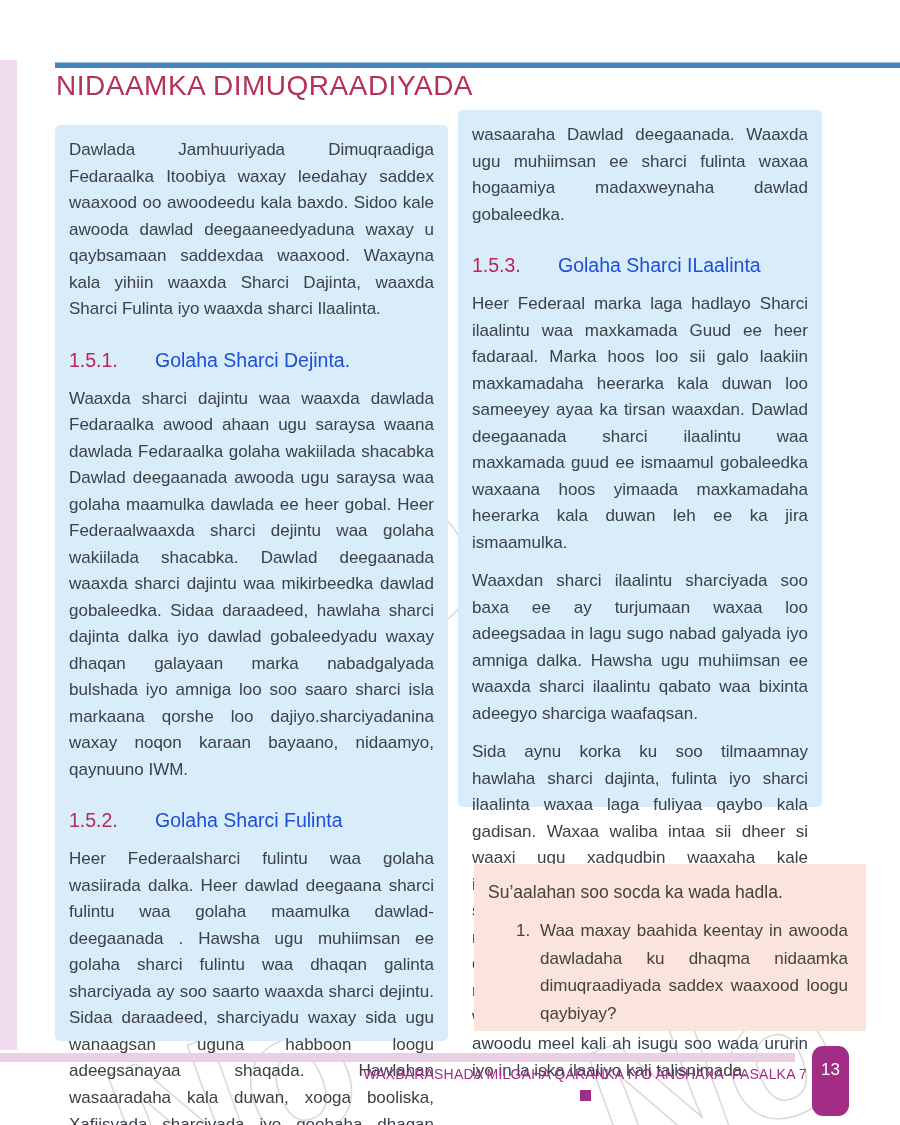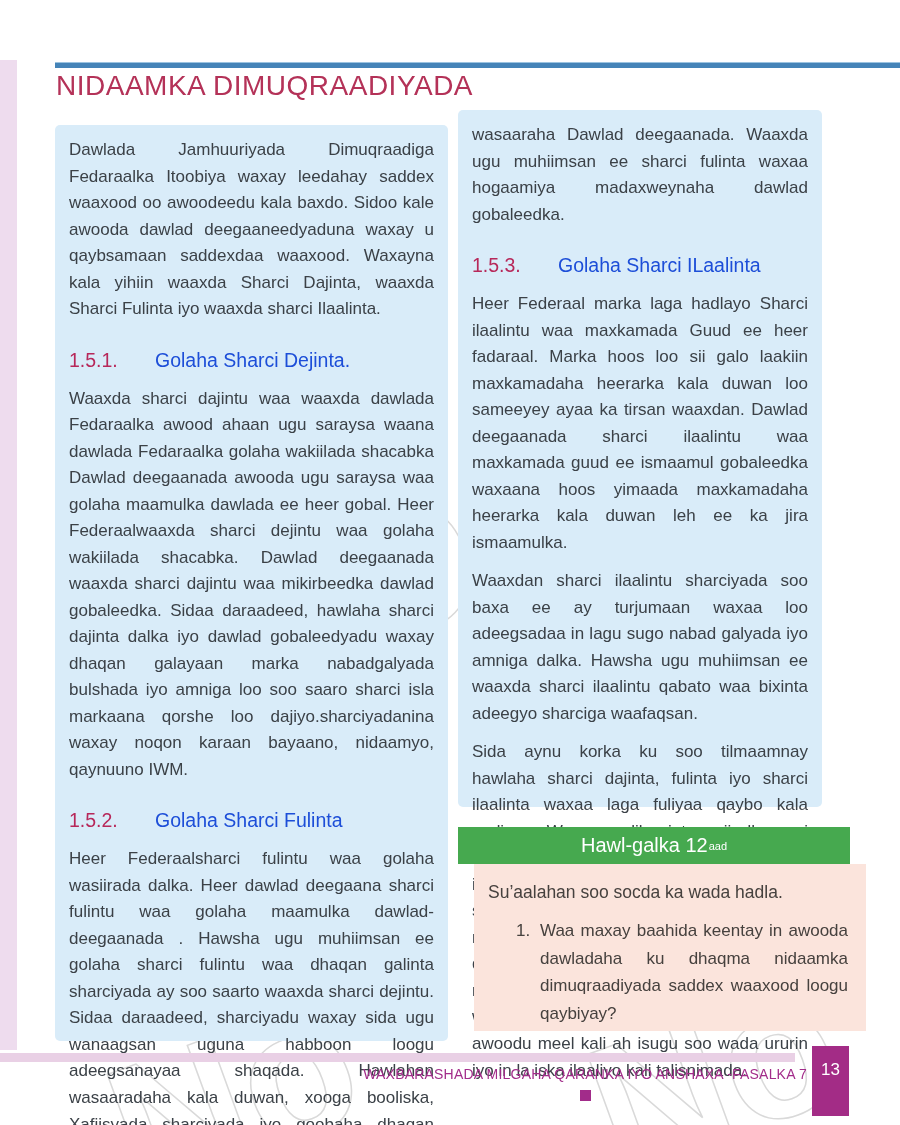--- a/index.html
+++ b/index.html
@@ -52,21 +52,21 @@
   .q-text { text-align:justify; padding-right:4px; }
 
   
   .footer-text {
     position:absolute; top:1066px; right:93px; font-size:14px; letter-spacing:.2px;
     color:#a22c8a; z-index:2; display:flex; align-items:center; gap:8px; white-space:nowrap;flex-direction:column;
   }
   .sq { width:11px; height:11px; background:#a22c8a; display:inline-block; }
   .page-box {
     position:absolute; left:812px; top:1046px; width:37px; height:70px; background:#a32c86;
-    color:#ffffff; font-size:17px; text-align:center; padding-top:14px; box-sizing:border-box; z-index:2;
+    color:#ffffff; font-size:17px; text-align:center; padding-top:14px; box-sizing:border-box; z-index:2;border-radius:11px;
   }
 </style>
 </head>
 <body>
 
 <div class="page">
 
   <span class="watermark wm1">No</span>
   <span class="watermark wm2">No</span>
   <span class="watermark wm3">o</span>
@@ -98,24 +98,20 @@
 
     <div class="sec-head">
       <span class="sec-num">1.5.3.</span>
       <span class="sec-title">Golaha Sharci ILaalinta</span>
     </div>
     <p class="body">Heer Federaal marka laga hadlayo Sharci ilaalintu waa maxkamada Guud ee heer fadaraal. Marka hoos loo sii galo laakiin maxkamadaha heerarka kala duwan loo sameeyey ayaa ka tirsan waaxdan. Dawlad deegaanada sharci ilaalintu waa maxkamada guud ee ismaamul gobaleedka waxaana hoos yimaada maxkamadaha heerarka kala duwan leh ee ka jira ismaamulka.</p>
     <p class="body">Waaxdan sharci ilaalintu sharciyada soo baxa ee ay turjumaan waxaa loo adeegsadaa in lagu sugo nabad galyada iyo amniga dalka. Hawsha ugu muhiimsan ee waaxda sharci ilaalintu qabato waa bixinta adeegyo sharciga waafaqsan.</p>
     <p class="body last">Sida aynu korka ku soo tilmaamnay hawlaha sharci dajinta, fulinta iyo sharci ilaalinta waxaa laga fuliyaa qaybo kala gadisan. Waxaa waliba intaa sii dheer si waaxi ugu xadgudbin waaxaha kale islamarkaana waax kasta xadka loo sameeyey awoodeeda, waxaa la saaray mas’uuliyad iyo waajibaad lagu sugayo in ay dhammaantood ka soo baxaan.sababta ugu muhiimsan ee awooda dawlada saddex waaxood loogu qaybiyey waa inayna awoodu meel kali ah isugu soo wada ururin iyo in la iska ilaaliyo kali talisnimada.</p>
   </div>
 
-  <div class="banner">
-    <span>Hawl-galka 12</span>
-      <sup>aad</sup>
-  </div>
   <div class="activity-panel">
     <div class="activity-intro">Su’aalahan soo socda ka wada hadla.</div>
     <div class="q-item">
       <span class="q-num">1.</span>
       <span class="q-text">Waa maxay baahida keentay in awooda dawladaha ku dhaqma nidaamka dimuqraadiyada saddex waaxood loogu qaybiyay?</span>
     </div>
   </div>
 
   <div class="footer-bar"></div>
   <div class="footer-text">

